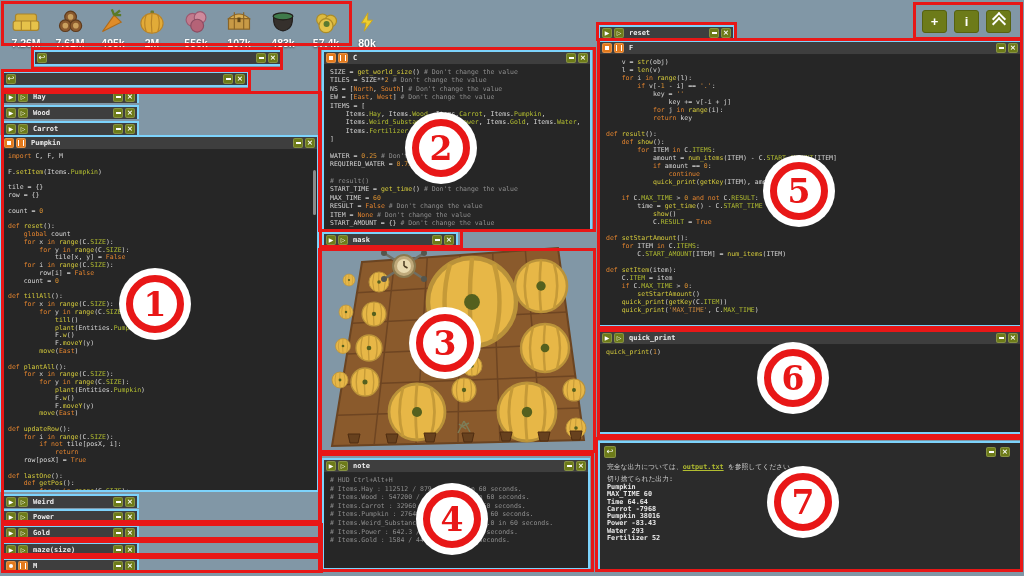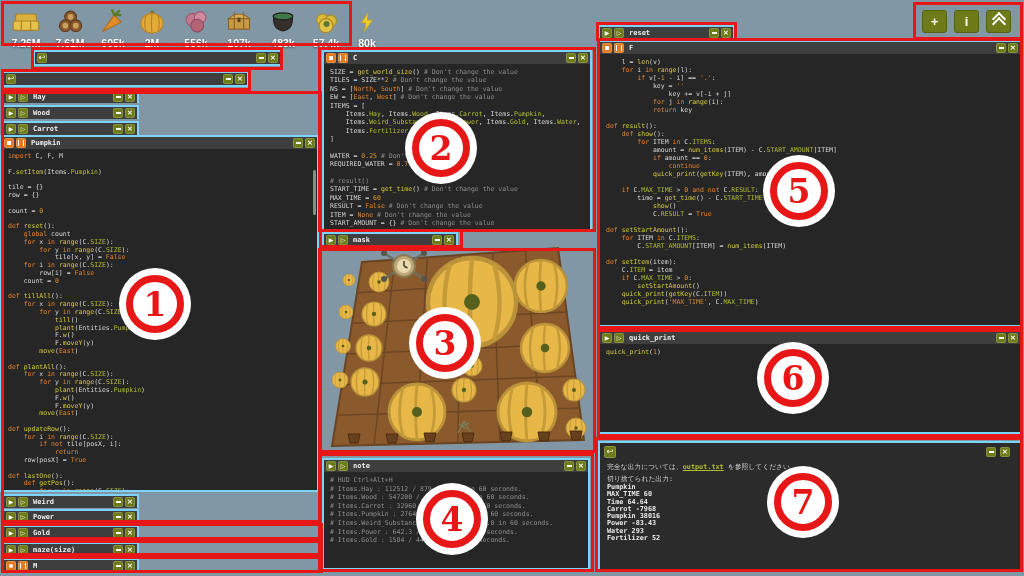--- a/index.html
+++ b/index.html
@@ -171,21 +171,21 @@
       <circle cx="9" cy="11" r="5" fill="#ddba3e" stroke="#ab8c28"></circle>
       <circle cx="16" cy="12" r="5" fill="#ddba3e" stroke="#ab8c28"></circle>
       <circle cx="12" cy="16" r="6" fill="#e4c34a" stroke="#ab8c28"></circle>
       <circle cx="12.5" cy="14.5" r="2.6" fill="#5a7a30"></circle>
     </svg>
   <svg class="rico" style="left:356px;top:11px" width="22" height="22" viewBox="0 0 24 24">
       <path d="M13,2 L6,13 L11,13 L9,22 L18,10 L12.5,10 Z" fill="#f0ce2e" stroke="#c8a420"></path>
     </svg>
   <div class="rval" style="left:3px">7.26M</div>
   <div class="rval" style="left:47px">7.61M</div>
-  <div class="rval" style="left:90px">605k</div>
+  <div class="rval" style="left:90px">495k</div>
   <div class="rval" style="left:129px">2M</div>
   <div class="rval" style="left:173px">556k</div>
   <div class="rval" style="left:216px">107k</div>
   <div class="rval" style="left:260px">483k</div>
   <div class="rval" style="left:303px">57.4k</div>
   <div class="rval" style="left:344px">80k</div>
 </div>
 
 <div class="tbtn" style="left:922px">
     <span>+</span>
@@ -557,20 +557,21 @@
     <span class="ttl">F</span>
       <span class="sp"></span>
     <span class="b">
         <span class="gm"></span>
       </span>
     <span class="b">
         <span class="gx">×</span>
       </span>
   </div>
   <div class="code lh80">
+      <div class="ln">    v = <i class="f">str</i>(obj)</div>
       <div class="ln">    l = <i class="f">len</i>(v)</div>
       <div class="ln">    <i class="k">for</i> i <i class="k">in</i> <i class="f">range</i>(l):</div>
       <div class="ln">        <i class="k">if</i> v[-<i class="n">1</i> - i] == <i class="s">'.'</i>:</div>
       <div class="ln">            key = <i class="s">''</i></div>
       <div class="ln">                key += v[-i + j]</div>
       <div class="ln">            <i class="k">for</i> j <i class="k">in</i> <i class="f">range</i>(i):</div>
       <div class="ln">            <i class="k">return</i> key</div>
       <div class="ln"></div>
       <div class="ln"><i class="k">def</i> <i class="f">result</i>():</div>
       <div class="ln">    <i class="k">def</i> <i class="f">show</i>():</div>

